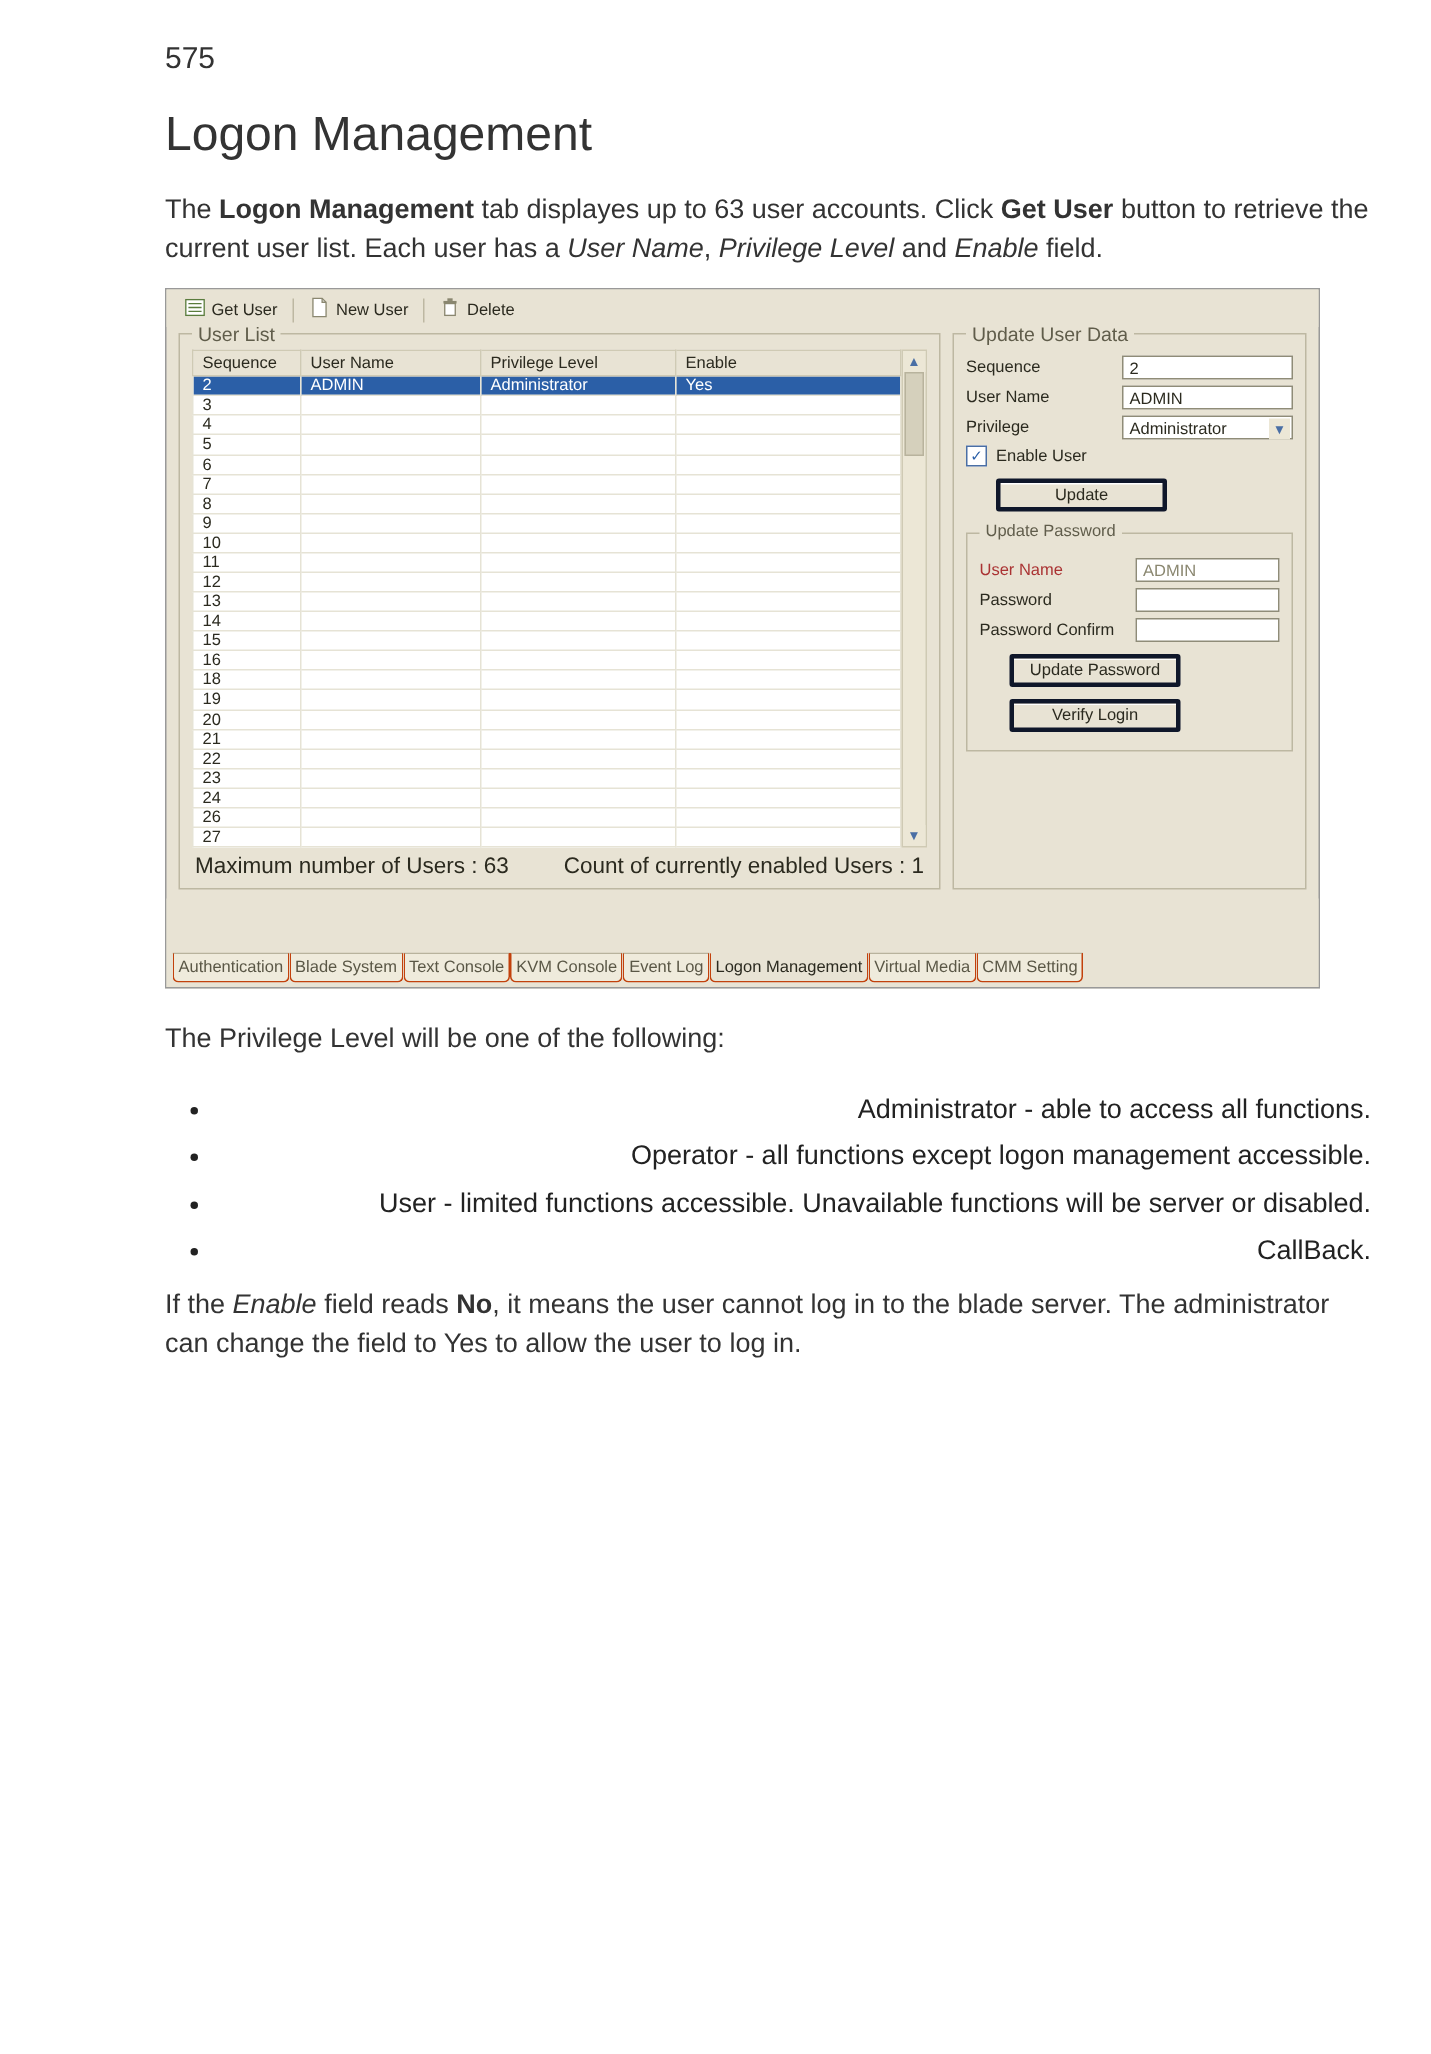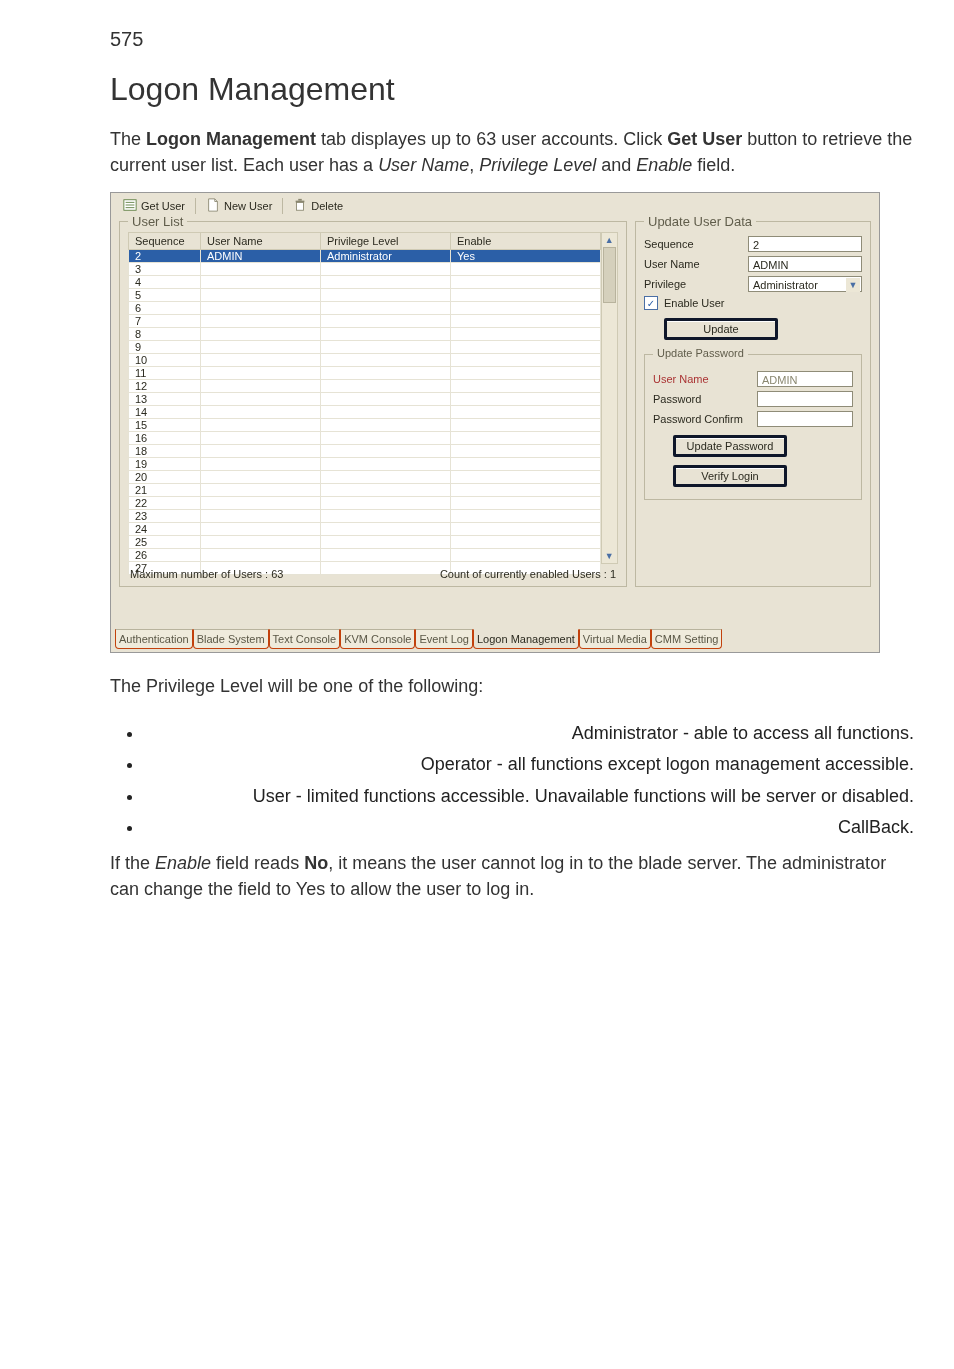--- a/index.html
+++ b/index.html
@@ -127,21 +127,21 @@
   .scroll-thumb {
     position: absolute; left:1px; right:1px;
     top: 14px; height: 54px;
     background: #d5d0bc;
     border:1px solid #b8b39d;
   }
   .footer-row {
     display: flex;
     justify-content: space-between;
     padding: 4px 2px 0 2px;
-    font-size: 11px;
+    font-size: 15px;
   }
   
   .form-row { display:flex; align-items:center; margin: 4px 0; }
   .form-row label { flex: 0 0 104px; color:#2b2a1f; }
   .form-row .field {
     flex: 1;
     background: #fff;
     border: 1px solid #8f8c78;
     padding: 2px 4px;
     font-size: 11px;
@@ -410,26 +410,20 @@
                 <td></td>
                 <td></td>
               </tr>
               <tr>
                 <td>24</td>
                 <td></td>
                 <td></td>
                 <td></td>
               </tr>
               <tr>
-                <td>25</td>
-                <td></td>
-                <td></td>
-                <td></td>
-              </tr>
-              <tr>
                 <td>26</td>
                 <td></td>
                 <td></td>
                 <td></td>
               </tr>
               <tr>
                 <td>27</td>
                 <td></td>
                 <td></td>
                 <td></td>

